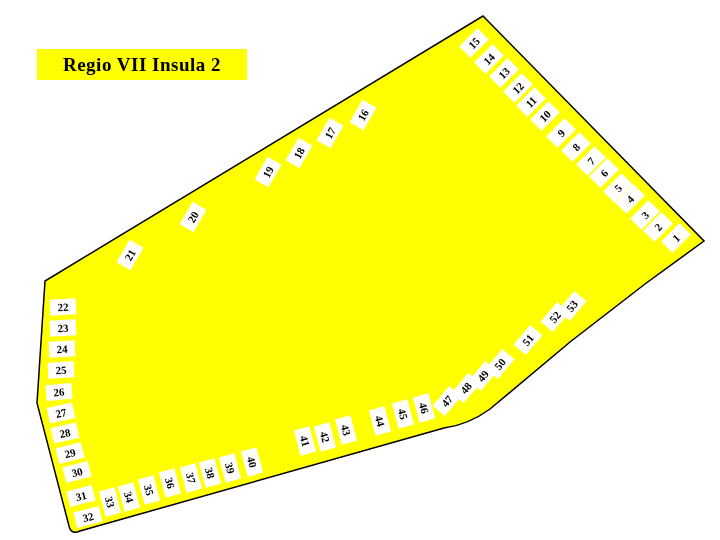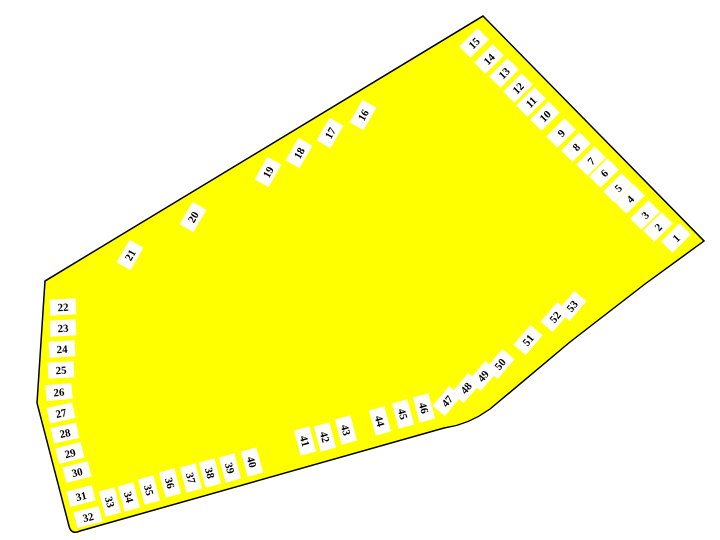--- a/index.html
+++ b/index.html
@@ -57,20 +57,21 @@
 </style>
 </head>
 <body>
 
 <div class="stage">
 
   <svg class="map-svg" viewBox="0 0 720 540" xmlns="http://www.w3.org/2000/svg">
     <path fill="#FFFF00" stroke="#000000" stroke-width="1.5" stroke-linejoin="miter" d="M 483 16 L 704 241 L 645 284 L 570 342 L 490 409 Q 468 425 444 428 L 80 531 Q 71 535 69 526 L 37 403 L 45 281 Z"></path>
   </svg>
 
+  <div class="title-box" style="background-color: rgb(255, 255, 0);">Regio VII Insula 2</div>
 
   <div>
       <div class="entrance" style="left: 676px; top: 238px; background-color: rgb(255, 255, 255); transform: translate(-50%, -50%) rotate(-45deg);">
         <span>1</span>
       </div>
       <div class="entrance" style="left: 658px; top: 227px; background-color: rgb(255, 255, 255); transform: translate(-50%, -50%) rotate(-45deg);">
         <span>2</span>
       </div>
       <div class="entrance" style="left: 645px; top: 215px; background-color: rgb(255, 255, 255); transform: translate(-50%, -50%) rotate(-45deg);">
         <span>3</span>

